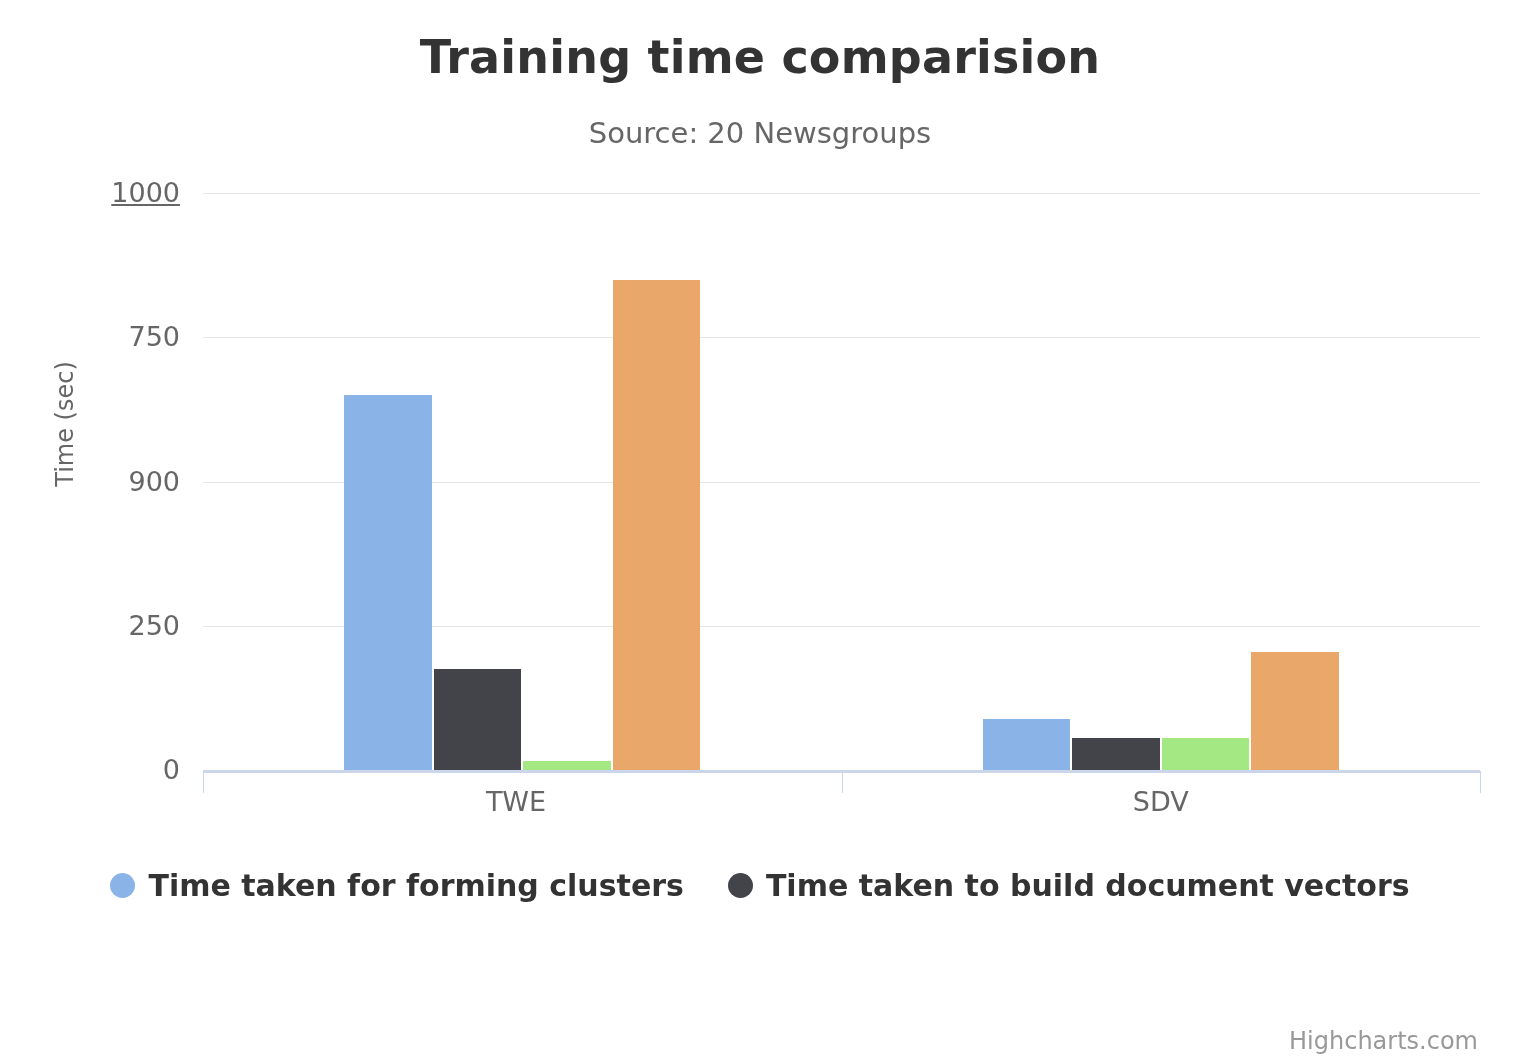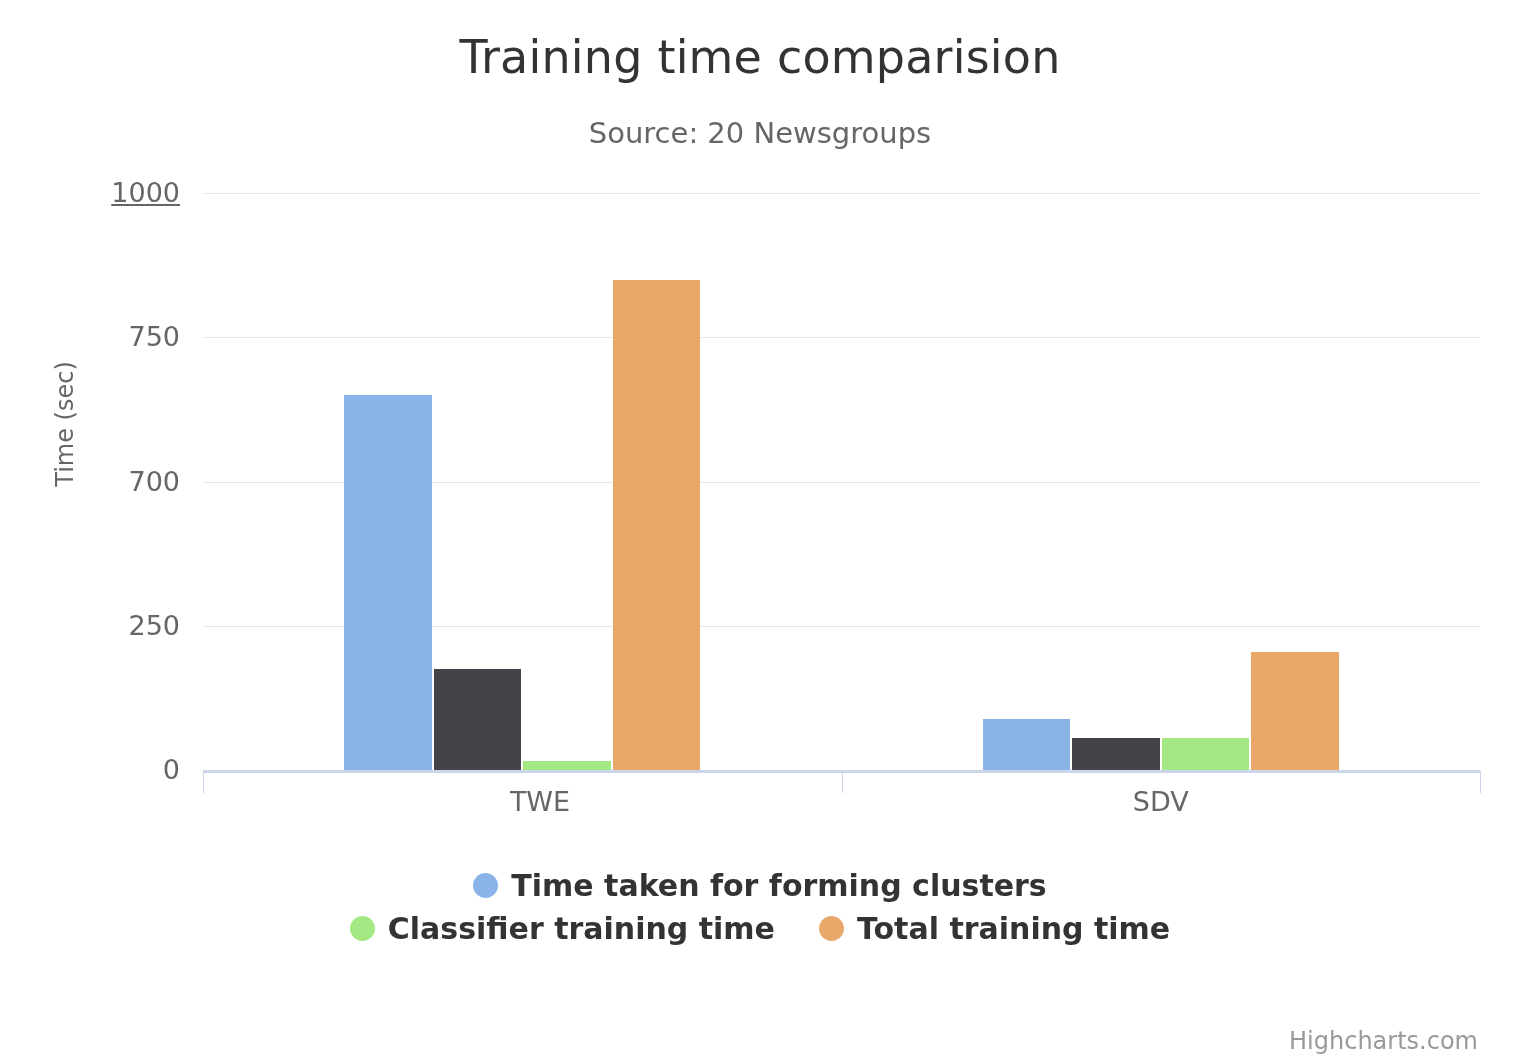--- a/index.html
+++ b/index.html
@@ -23,21 +23,21 @@
   }
 
   
   .chart-title {
     position: absolute;
     left: 0;
     top: 32px;
     width: 1520px;
     text-align: center;
     font-size: 46px;
-    font-weight: 400;
+    font-weight: 700;
     color: #333333;
     letter-spacing: 0.2px;
     line-height: 1.1;
   }
   .chart-subtitle {
     position: absolute;
     left: 0;
     top: 118px;
     width: 1520px;
     text-align: center;
@@ -181,21 +181,21 @@
       <div class="gridline" style="top: 193px; background: rgb(230, 230, 230);"></div>
     </div>
   <div id="yticks">
       <div class="y-tick-wrap" style="top: 770px;">
         <div class="y-tick-label" style="top: -14px; position: absolute;">0</div>
       </div>
       <div class="y-tick-wrap" style="top: 625.75px;">
         <div class="y-tick-label" style="top: -14px; position: absolute;">250</div>
       </div>
       <div class="y-tick-wrap" style="top: 481.5px;">
-        <div class="y-tick-label" style="top: -14px; position: absolute;">700</div>
+        <div class="y-tick-label" style="top: -14px; position: absolute;">900</div>
       </div>
       <div class="y-tick-wrap" style="top: 337.25px;">
         <div class="y-tick-label" style="top: -14px; position: absolute;">750</div>
       </div>
       <div class="y-tick-wrap" style="top: 193px;">
         <div class="y-tick-label" style="top: -14px; position: absolute; text-decoration: underline;">1000</div>
       </div>
     </div>
 
   <div class="axis-line"></div>
@@ -210,37 +210,31 @@
       <div class="bar" title="Classifier training time: 56" style="left: 958.75px; width: 87.39px; height: 32.312px; bottom: 0px; background: rgb(164, 232, 132);"></div>
       <div class="bar" title="Total training time: 205" style="left: 1048.14px; width: 87.39px; height: 118.285px; bottom: 0px; background: rgb(233, 168, 106);"></div>
     </div>
 
   <div id="cat-ticks">
       <div class="cat-tick" style="left: 203px; background: rgb(204, 214, 235);"></div>
       <div class="cat-tick" style="left: 841.5px; background: rgb(204, 214, 235);"></div>
       <div class="cat-tick" style="left: 1480px; background: rgb(204, 214, 235);"></div>
     </div>
   <div id="cat-labels">
-      <div class="cat-label" style="left: 540px;">TWE</div>
+      <div class="cat-label" style="left: 516px;">TWE</div>
       <div class="cat-label" style="left: 1160.75px;">SDV</div>
     </div>
 
   <div class="legend" id="legend">
       <div class="legend-row">
         <div class="legend-item">
           <span class="legend-marker" style="background: rgb(138, 180, 232);"></span>
           <span class="legend-label" style="color: rgb(51, 51, 51);">Time taken for forming clusters</span>
         </div>
-      </div>
-      <div class="legend-row">
         <div class="legend-item">
-          <span class="legend-marker" style="background: rgb(164, 232, 132);"></span>
-          <span class="legend-label" style="color: rgb(51, 51, 51);">Classifier training time</span>
-        </div>
-        <div class="legend-item">
-          <span class="legend-marker" style="background: rgb(233, 168, 106);"></span>
-          <span class="legend-label" style="color: rgb(51, 51, 51);">Total training time</span>
+          <span class="legend-marker" style="background: rgb(67, 67, 74);"></span>
+          <span class="legend-label" style="color: rgb(51, 51, 51);">Time taken to build document vectors</span>
         </div>
       </div>
     </div>
 
   <div class="credit">Highcharts.com</div>
 </div>
 
 </body></html>

